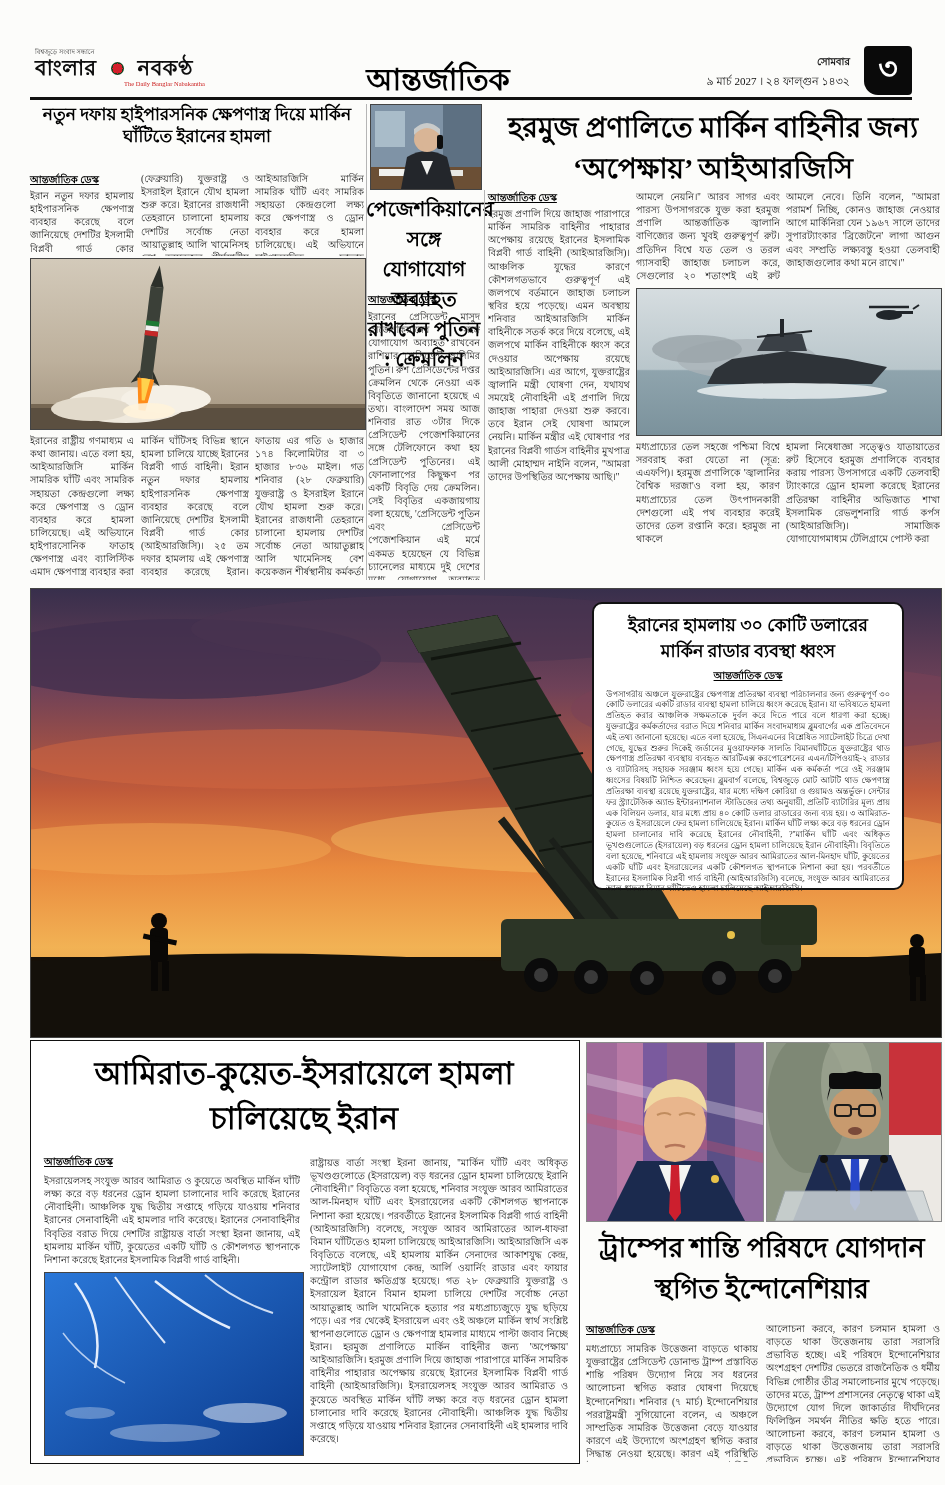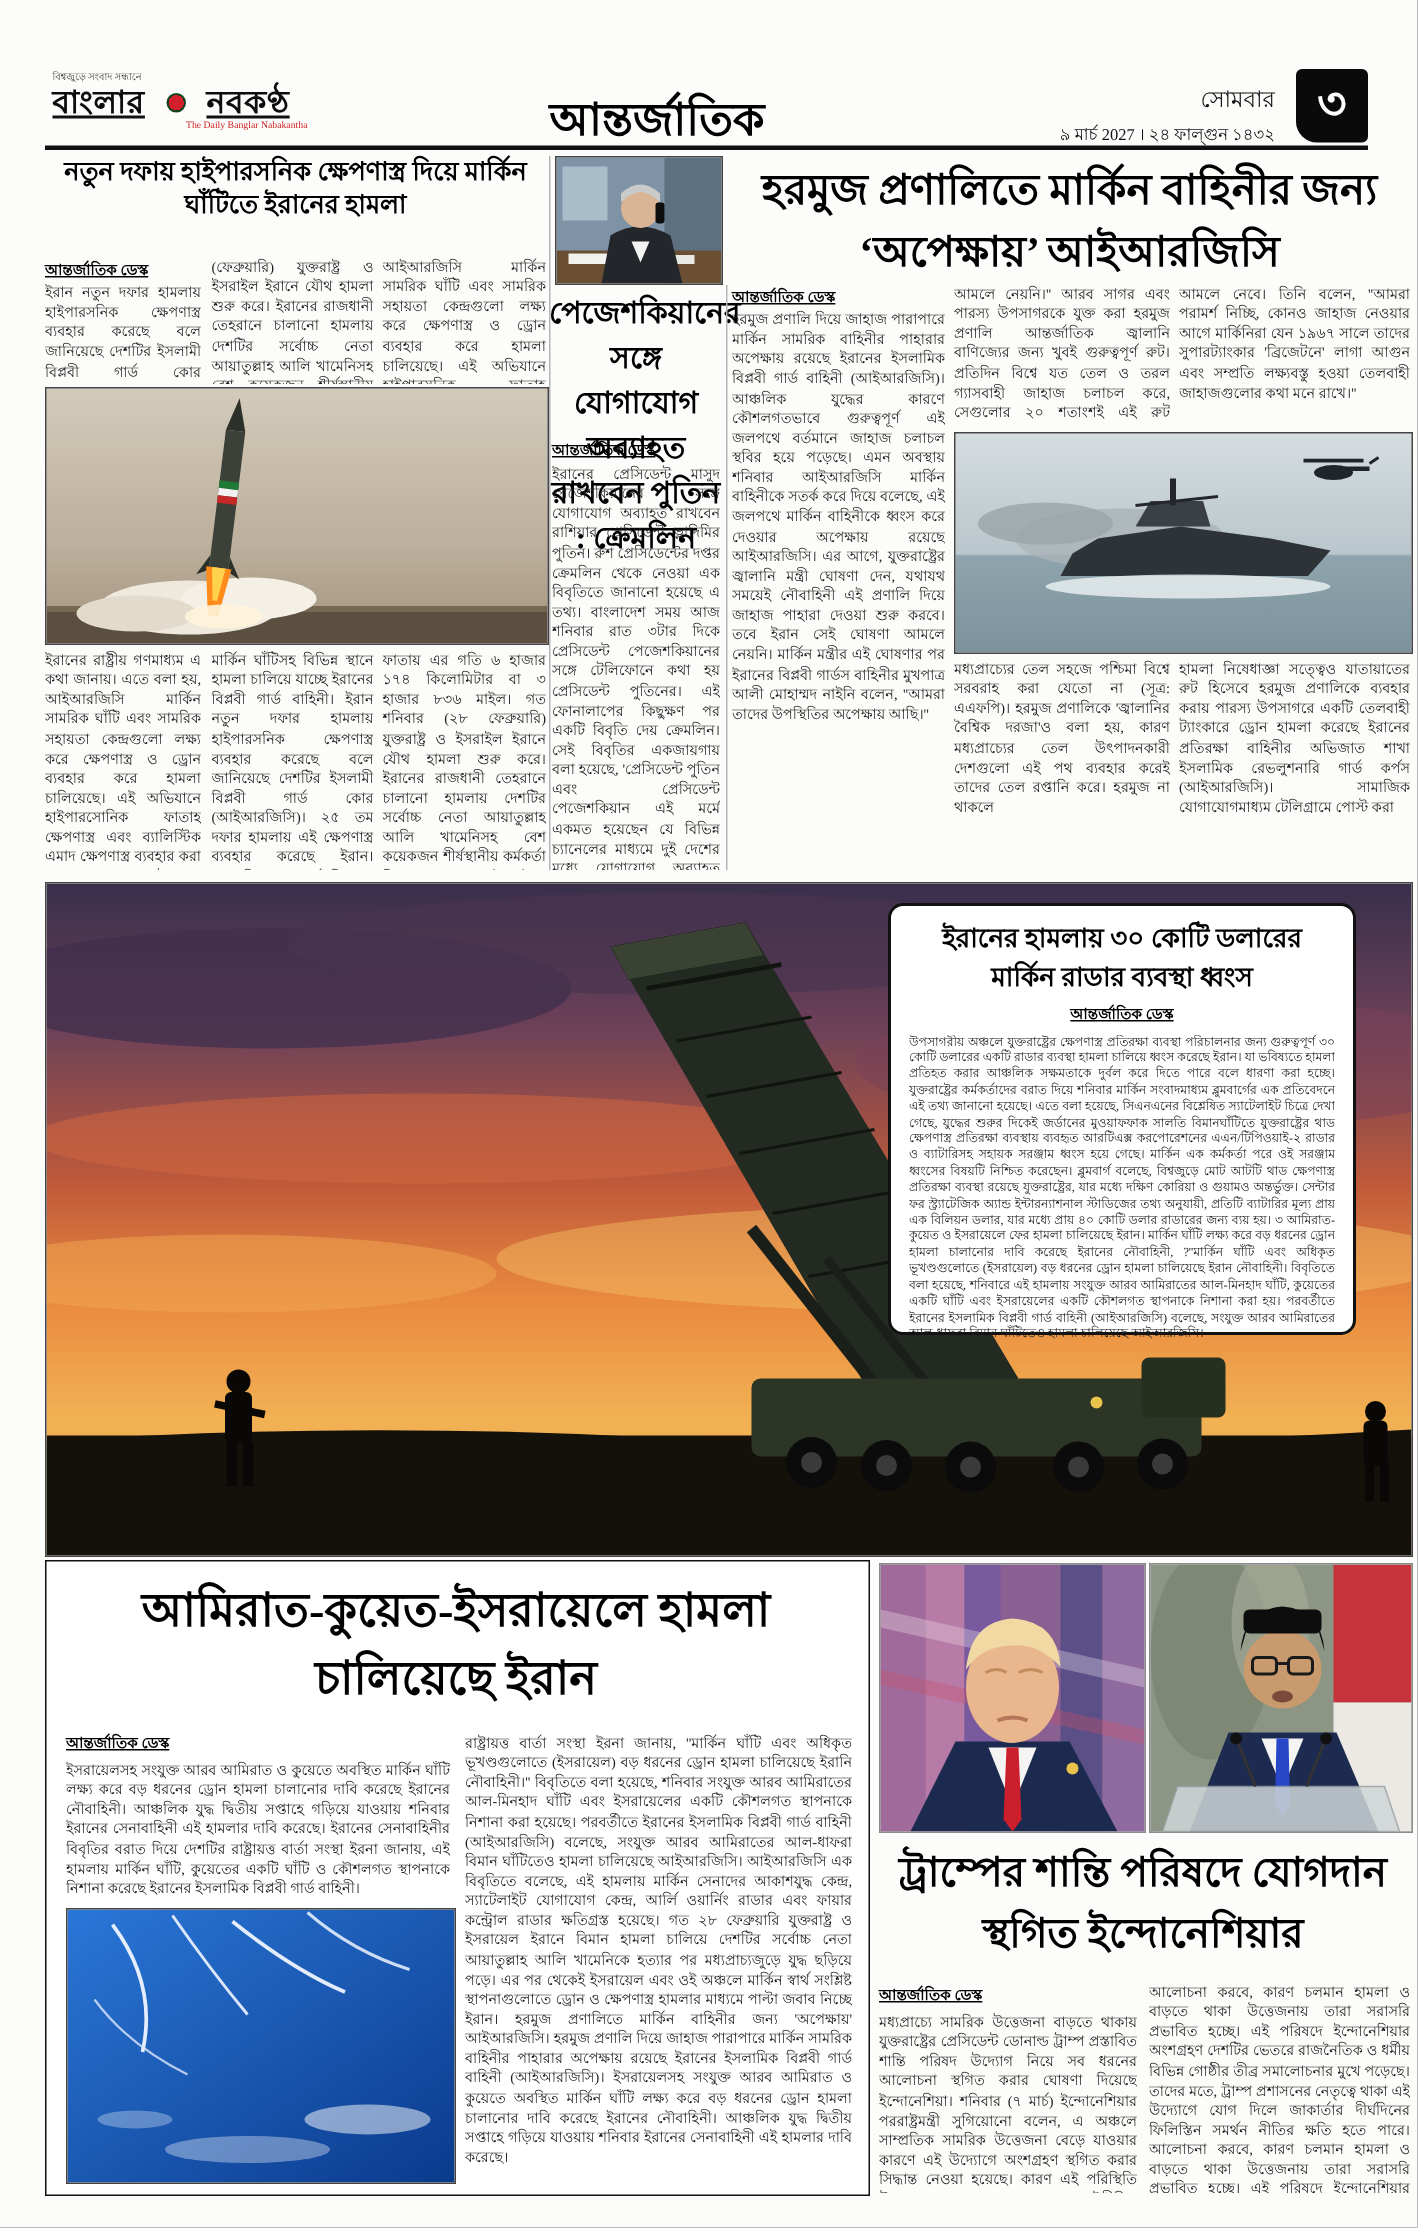--- a/index.html
+++ b/index.html
@@ -19,32 +19,32 @@
   .radar-box{background:#ffffff;border:2px solid #111;border-radius:10px;}
   .boxed{border:1.5px solid #111;background:#fff;}
 </style>
 </head>
 <body>
 
 <div class="page">
 
   <div class="abs" style="left:35px;top:49px;width:170px;">
     <div class="masthead-tiny">বিশ্বজুড়ে সংবাদ সন্ধানে</div>
-    <div style="display:flex;align-items:center;gap:14px;margin-top:2px;text-decoration:underline;">
+    <div style="display:flex;align-items:center;gap:14px;margin-top:2px;">
       <span class="masthead-big">বাংলার</span>
       <span style="display:inline-block;width:13px;height:13px;border-radius:50%;background:radial-gradient(circle at 50% 50%, #d21f2b 0 55%, #14421f 55%);"></span>
       <span class="masthead-big">নবকণ্ঠ</span>
     </div>
     <div class="masthead-sub" style="margin-top:2px;text-align:right;">The Daily Banglar Nabakantha</div>
   </div>
 
   <div class="abs headline" style="left:0;width:876px;top:56px;font-size:30px;">আন্তর্জাতিক</div>
 
   <div class="abs" style="right:95px;top:54px;text-align:right;">
-    <div style="font-weight:normal;font-size:15px;">সোমবার</div>
+    <div style="font-weight:bold;font-size:10px;">সোমবার</div>
     <div style="font-size:11px;margin-top:2px;">৯ মার্চ 2027 । ২৪ ফাল্গুন ১৪৩২</div>
   </div>
 
   <div class="abs" style="left:864px;top:46px;width:48px;height:49px;background:#0a0a0a;border-radius:4px 4px 4px 14px;display:flex;align-items:center;justify-content:center;">
     <span style="color:#fff;font-size:30px;font-weight:bold;">৩</span>
   </div>
 
   <div class="abs hrule" style="left:30px;top:97px;width:882px;height:3px;"></div>
 
   <div class="abs headline" style="left:28px;top:104px;width:338px;font-size:17px;line-height:1.32;">নতুন দফায় হাইপারসনিক ক্ষেপণাস্ত্র দিয়ে মার্কিন ঘাঁটিতে ইরানের হামলা</div>

